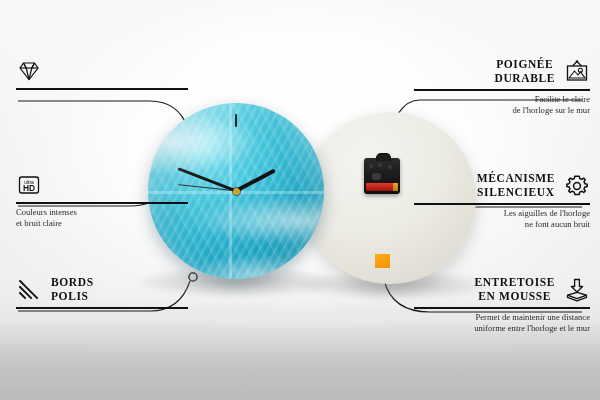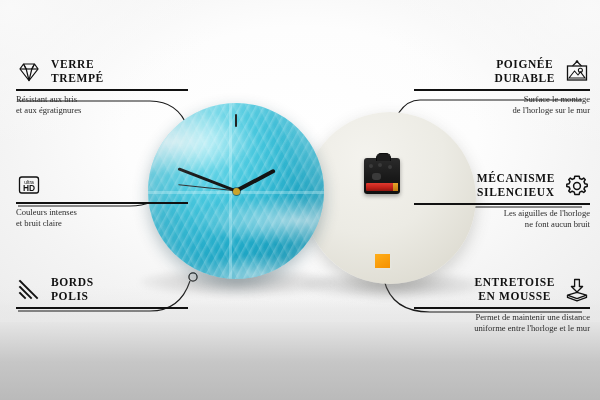--- a/index.html
+++ b/index.html
@@ -357,26 +357,22 @@
       <span class="icon">
         <svg viewBox="0 0 26 26">
             <g fill="none" stroke="#111" stroke-width="1.2">
           <path d="M4,10 L13,21.5 L22,10 L18.5,5 L7.5,5 Z"></path>
           <path d="M4,10 L22,10"></path>
               <path d="M7.5,5 L10.2,10 L13,21.5 L15.8,10 L18.5,5"></path>
           <path d="M10.2,10 L7.5,5 M15.8,10 L18.5,5"></path>
         </g>
           </svg>
       </span>
-      <div class="title">VERRE
-TREMPÉ</div>
-    </div>
-    <div class="rule"></div>
-    <div class="desc">Résistant aux bris
-et aux égratignures</div>
+    </div>
+    <div class="rule"></div>
   </div>
 
   <div class="feature left" id="feat-impression">
     <div class="head">
       <span class="icon">
         <svg viewBox="0 0 26 26">
           <rect x="3.5" y="5" width="19" height="16" rx="2.2" fill="none" stroke="#111" stroke-width="1.3"></rect>
           <text x="13" y="12" text-anchor="middle" font-family="Liberation Sans, sans-serif" font-size="5" fill="#111">ultra</text>
           <text x="13" y="19.2" text-anchor="middle" font-family="Liberation Sans, sans-serif" font-size="8.4" font-weight="bold" fill="#111">HD</text>
         </svg>
@@ -412,21 +408,21 @@
         <svg viewBox="0 0 26 26">
           <path d="M13,2.5 L17.5,7 M13,2.5 L8.5,7" fill="none" stroke="#111" stroke-width="1.1"></path>
           <circle cx="13" cy="2.6" r="1.3" fill="#111"></circle>
           <rect x="3.5" y="7" width="19" height="14" fill="none" stroke="#111" stroke-width="1.3"></rect>
           <path d="M5,19 L10.5,12 L14,16 L16.5,13 L21,19 Z" fill="none" stroke="#111" stroke-width="1.1"></path>
           <circle cx="16.4" cy="11.2" r="2" fill="none" stroke="#111" stroke-width="1.1"></circle>
         </svg>
       </span>
     </div>
     <div class="rule"></div>
-    <div class="desc">Surface le montage
+    <div class="desc">Facilite le claire
 de l'horloge sur le mur</div>
   </div>
 
   <div class="feature right" id="feat-entretoise">
     <div class="head">
       <div class="title">ENTRETOISE
 EN MOUSSE</div>
       <span class="icon">
         <svg viewBox="0 0 26 26">
           <g fill="none" stroke="#111" stroke-width="1.3" stroke-linejoin="round">

